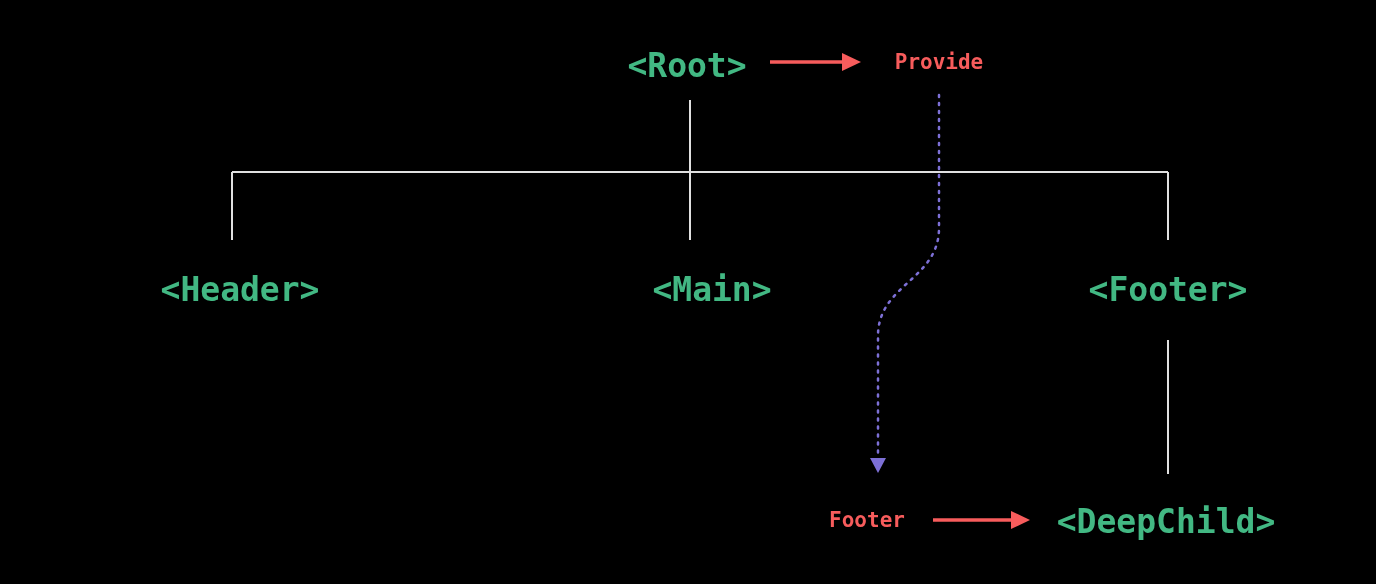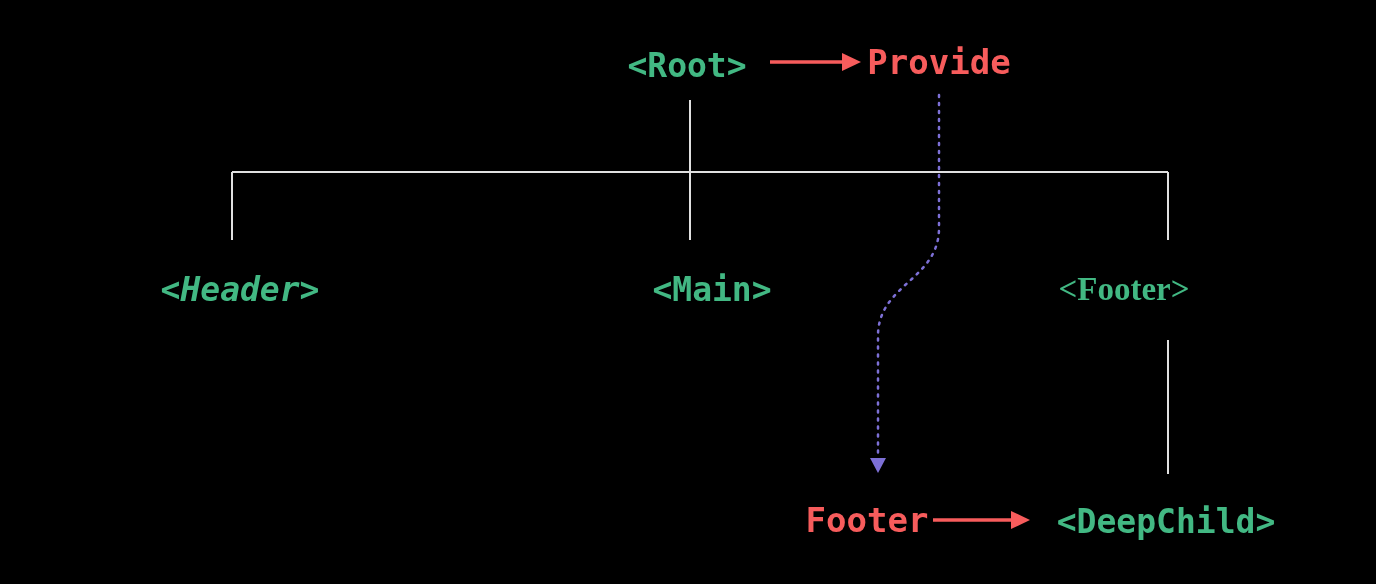--- a/index.html
+++ b/index.html
@@ -60,27 +60,27 @@
     font-weight: bold;
     user-select: none;
   }
   .node-label {
     color: var(--component-green);
     font-size: 33px;
     letter-spacing: 0px;
   }
   .action-label {
     color: var(--accent-red);
-    font-size: 34px;
+    font-size: 21px;
   }
   .pos-root      { left: 687px;  top: 65px;  }
   .pos-provide   { left: 939px;  top: 62px;  }
-  .pos-header    { left: 240px;  top: 289px; font-style: italic; }
+  .pos-header    { left: 240px;  top: 289px; }
   .pos-main      { left: 688px;  top: 289px; margin-left: 24px; }
-  .pos-footer    { left: 1124px; top: 289px; font-family: Liberation Serif, serif; }
+  .pos-footer    { left: 1168px; top: 289px; }
   .pos-deepchild { left: 1166px; top: 521px; }
   .pos-inject    { left: 867px;  top: 520px; }
 </style>
 </head>
 <body>
 
 <div class="stage">
 
   <svg class="diagram-lines" viewBox="0 0 1376 584" xmlns="http://www.w3.org/2000/svg">
 

